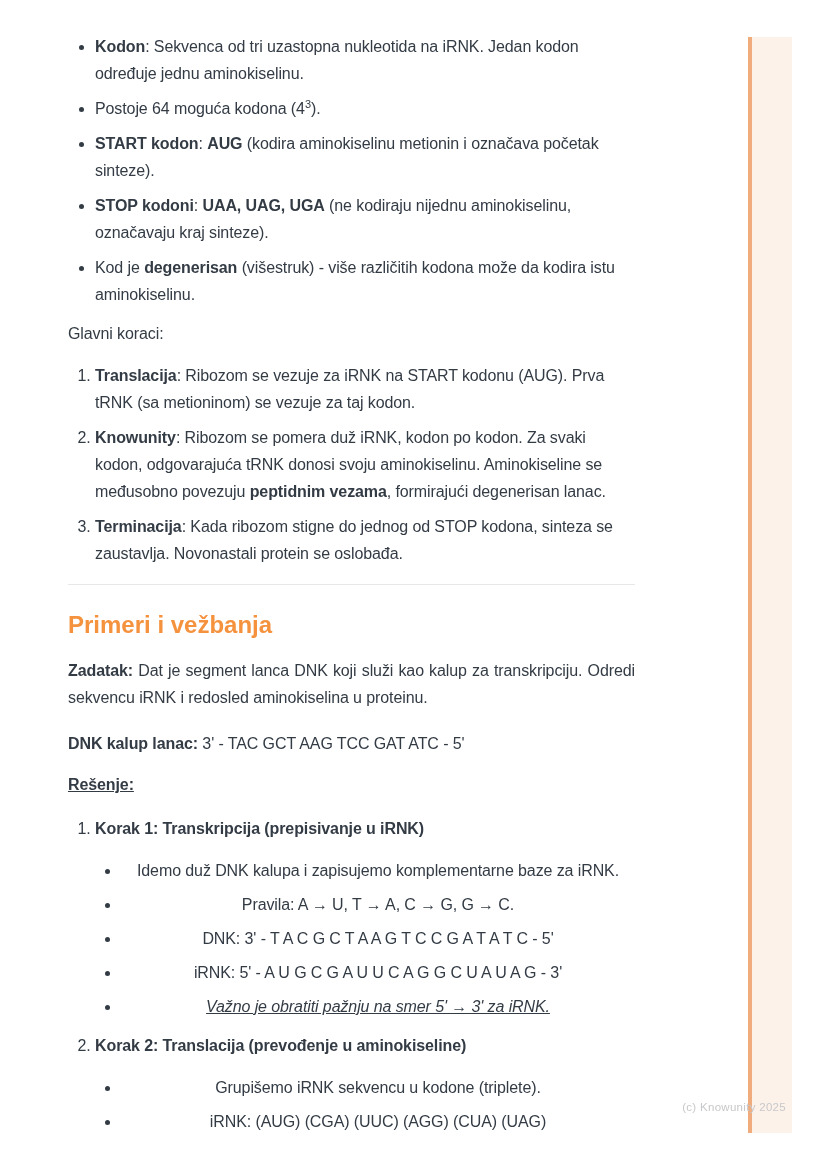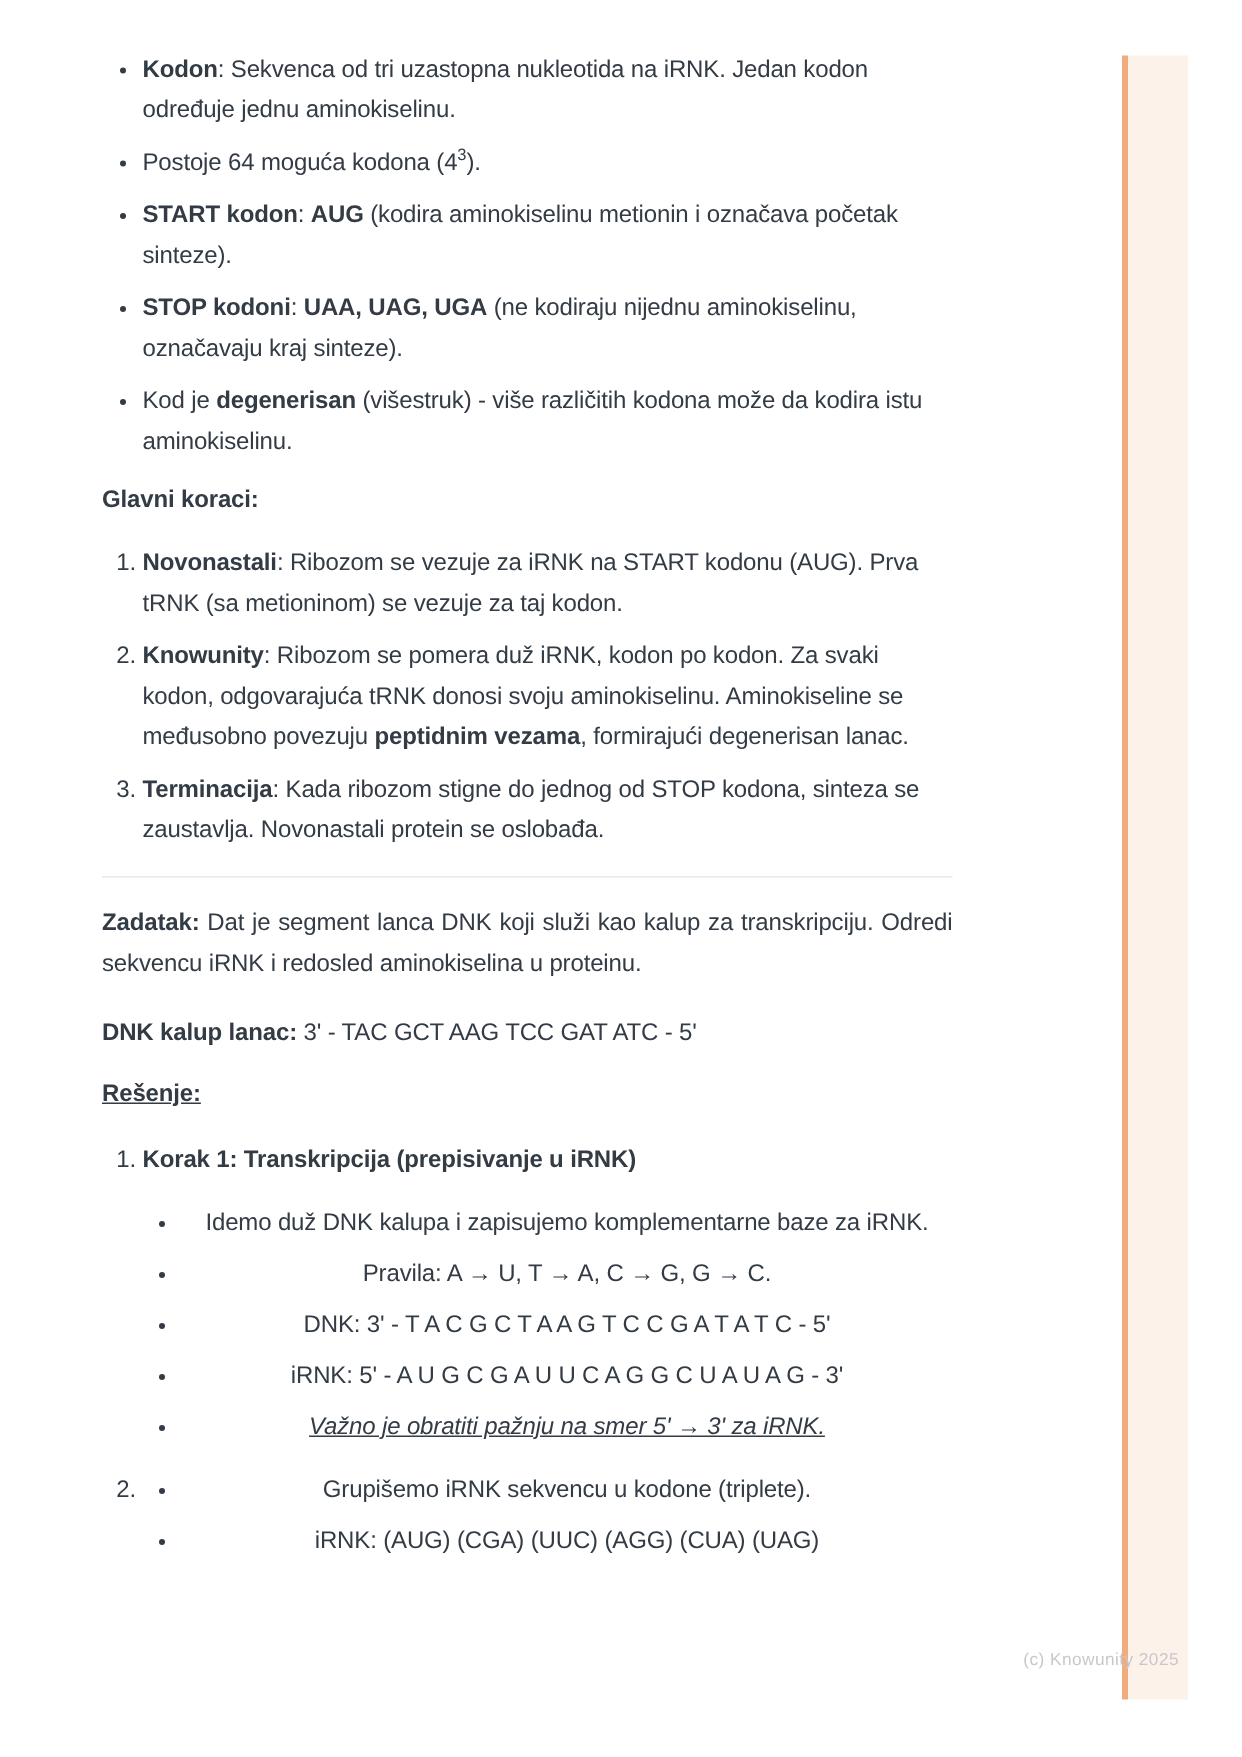--- a/index.html
+++ b/index.html
@@ -58,21 +58,21 @@
 
   ul.top-list {
     margin: 0; padding: 0 0 0 27px;
     list-style: disc outside;
   }
   ul.top-list > li { margin-bottom: 8px; }
   ul.top-list > li:last-child { margin-bottom: 0; }
 
   .bold-heading {
     margin: 12px 0 0 0;
-    font-weight: 700;
+    font-weight: 400;
   }
 
   ol.steps-list {
     margin: 15px 0 0 0;
     padding: 0 0 0 27px;
     list-style: decimal outside;
   }
   ol.steps-list > li { margin-bottom: 8px; }
   ol.steps-list > li:last-child { margin-bottom: 0; }
 
@@ -125,46 +125,48 @@
       <li><strong>Kodon</strong><span>: Sekvenca od tri uzastopna nukleotida na iRNK. Jedan kodon određuje jednu aminokiselinu.</span></li>
       <li><span>Postoje 64 moguća kodona (4</span><sup>3</sup><span>).</span></li>
       <li><strong>START kodon</strong><span>: </span><strong>AUG</strong><span> (kodira aminokiselinu metionin i označava početak sinteze).</span></li>
       <li><strong>STOP kodoni</strong><span>: </span><strong>UAA, UAG, UGA</strong><span> (ne kodiraju nijednu aminokiselinu, označavaju kraj sinteze).</span></li>
       <li><span>Kod je </span><strong>degenerisan</strong><span> (višestruk) - više različitih kodona može da kodira istu aminokiselinu.</span></li>
     </ul>
 
     <p class="bold-heading">Glavni koraci:</p>
 
     <ol class="steps-list">
-      <li><strong>Novonastali</strong><span>: Ribozom se vezuje za iRNK na START kodonu (AUG). Prva tRNK (sa metioninom) se vezuje za taj kodon.</span></li>
+      <li><strong>Translacija</strong><span>: Ribozom se vezuje za iRNK na START kodonu (AUG). Prva tRNK (sa metioninom) se vezuje za taj kodon.</span></li>
       <li><strong>Knowunity</strong><span>: Ribozom se pomera duž iRNK, kodon po kodon. Za svaki kodon, odgovarajuća tRNK donosi svoju aminokiselinu. Aminokiseline se međusobno povezuju </span><strong>peptidnim vezama</strong><span>, formirajući degenerisan lanac.</span></li>
       <li><strong>Terminacija</strong><span>: Kada ribozom stigne do jednog od STOP kodona, sinteza se zaustavlja. Novonastali protein se oslobađa.</span></li>
     </ol>
 
     <hr class="divider">
 
+    <h2 class="section-title">Primeri i vežbanja</h2>
 
     <p class="para p-zadatak"><strong>Zadatak:</strong><span> Dat je segment lanca DNK koji služi kao kalup za transkripciju. Odredi sekvencu iRNK i redosled aminokiselina u proteinu.</span></p>
 
     <p class="para p-dnk"><strong>DNK kalup lanac:</strong><span> 3' - TAC GCT AAG TCC GAT ATC - 5'</span></p>
 
     <p class="para p-resenje">Rešenje:</p>
 
     <ol class="steps-list solution-list">
       <li>
         <span><strong>Korak 1: Transkripcija (prepisivanje u iRNK)</strong></span>
         <ul class="sub-list">
           <li><span>Idemo duž DNK kalupa i zapisujemo komplementarne baze za iRNK.</span></li>
           <li><span>Pravila: A → U, T → A, C → G, G → C.</span></li>
           <li><span>DNK: 3' - T A C G C T A A G T C C G A T A T C - 5'</span></li>
           <li><span>iRNK: 5' - A U G C G A U U C A G G C U A U A G - 3'</span></li>
           <li><em>Važno je obratiti pažnju na smer 5' → 3' za iRNK.</em></li>
         </ul>
       </li>
       <li>
+        <span><strong>Korak 2: Translacija (prevođenje u aminokiseline)</strong></span>
         <ul class="sub-list">
           <li><span>Grupišemo iRNK sekvencu u kodone (triplete).</span></li>
           <li><span>iRNK: (AUG) (CGA) (UUC) (AGG) (CUA) (UAG)</span></li>
         </ul>
       </li>
     </ol>
 
   </div>
 </div>
 

